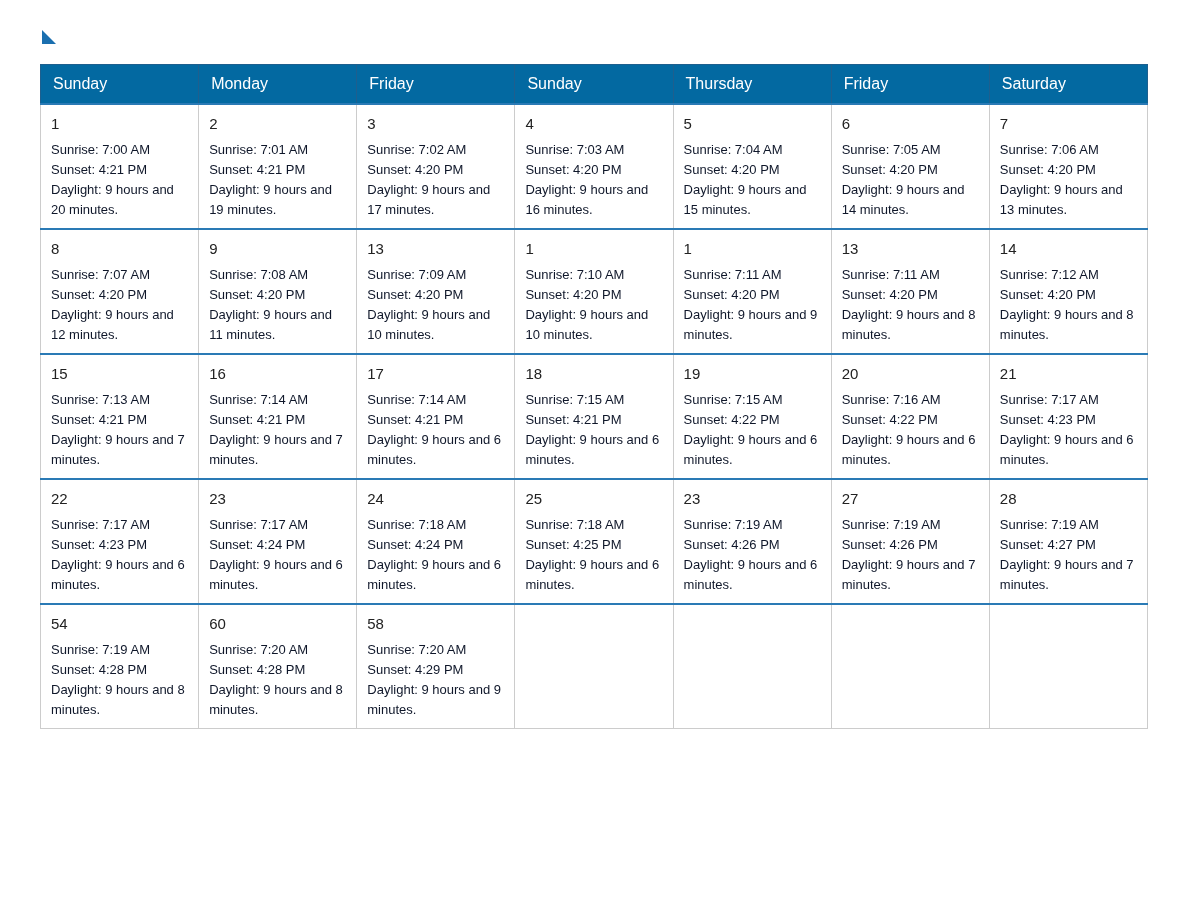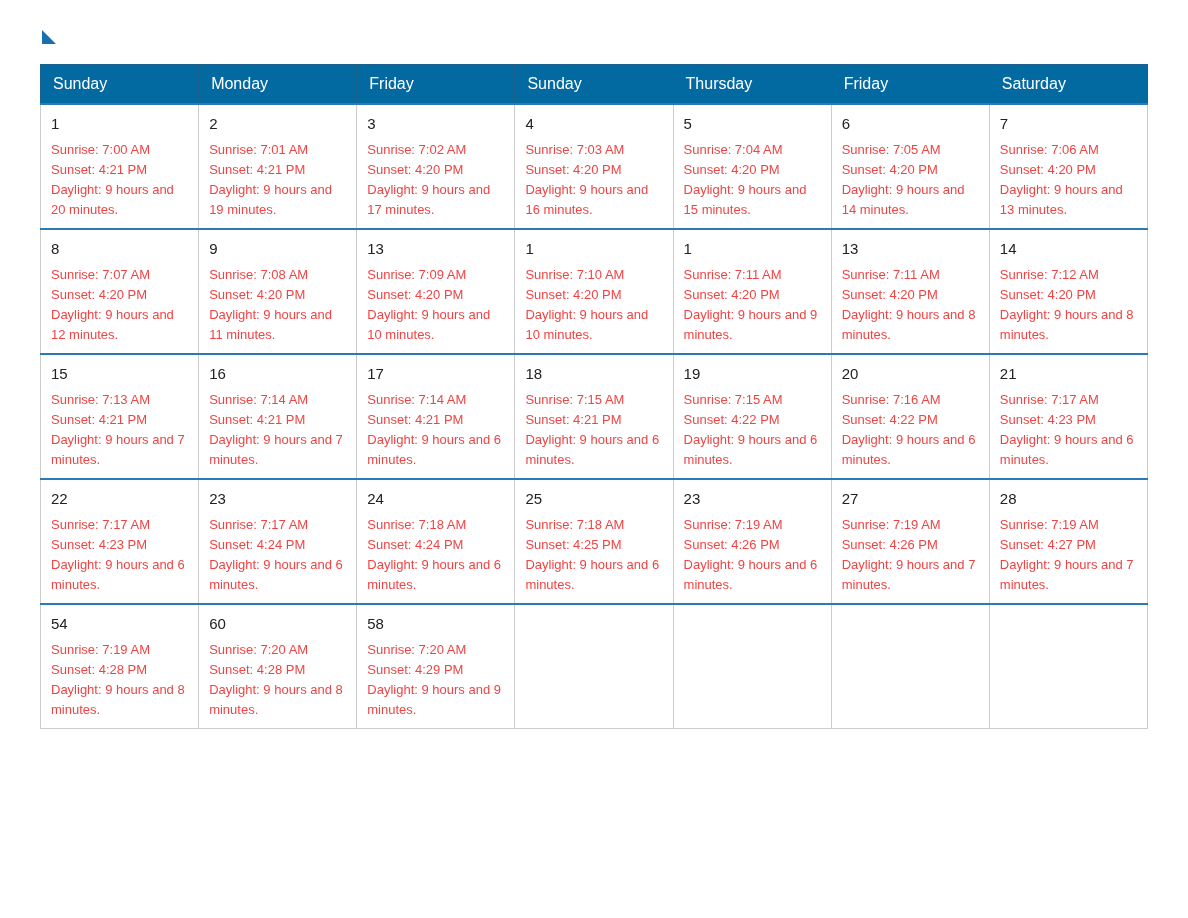--- a/index.html
+++ b/index.html
@@ -85,21 +85,21 @@
     }
     .day-number {
       font-size: 15px;
       font-weight: normal;
       color: #222;
       display: block;
       margin-bottom: 4px;
     }
     .day-info {
       font-size: 13px;
-      color: #ef4444;
+      color: #0f172a;
       line-height: 1.55;
     }
     .empty-cell {
       background: #fff;
     }
   </style>
 </head>
 <body>
 
 <div class="header">

